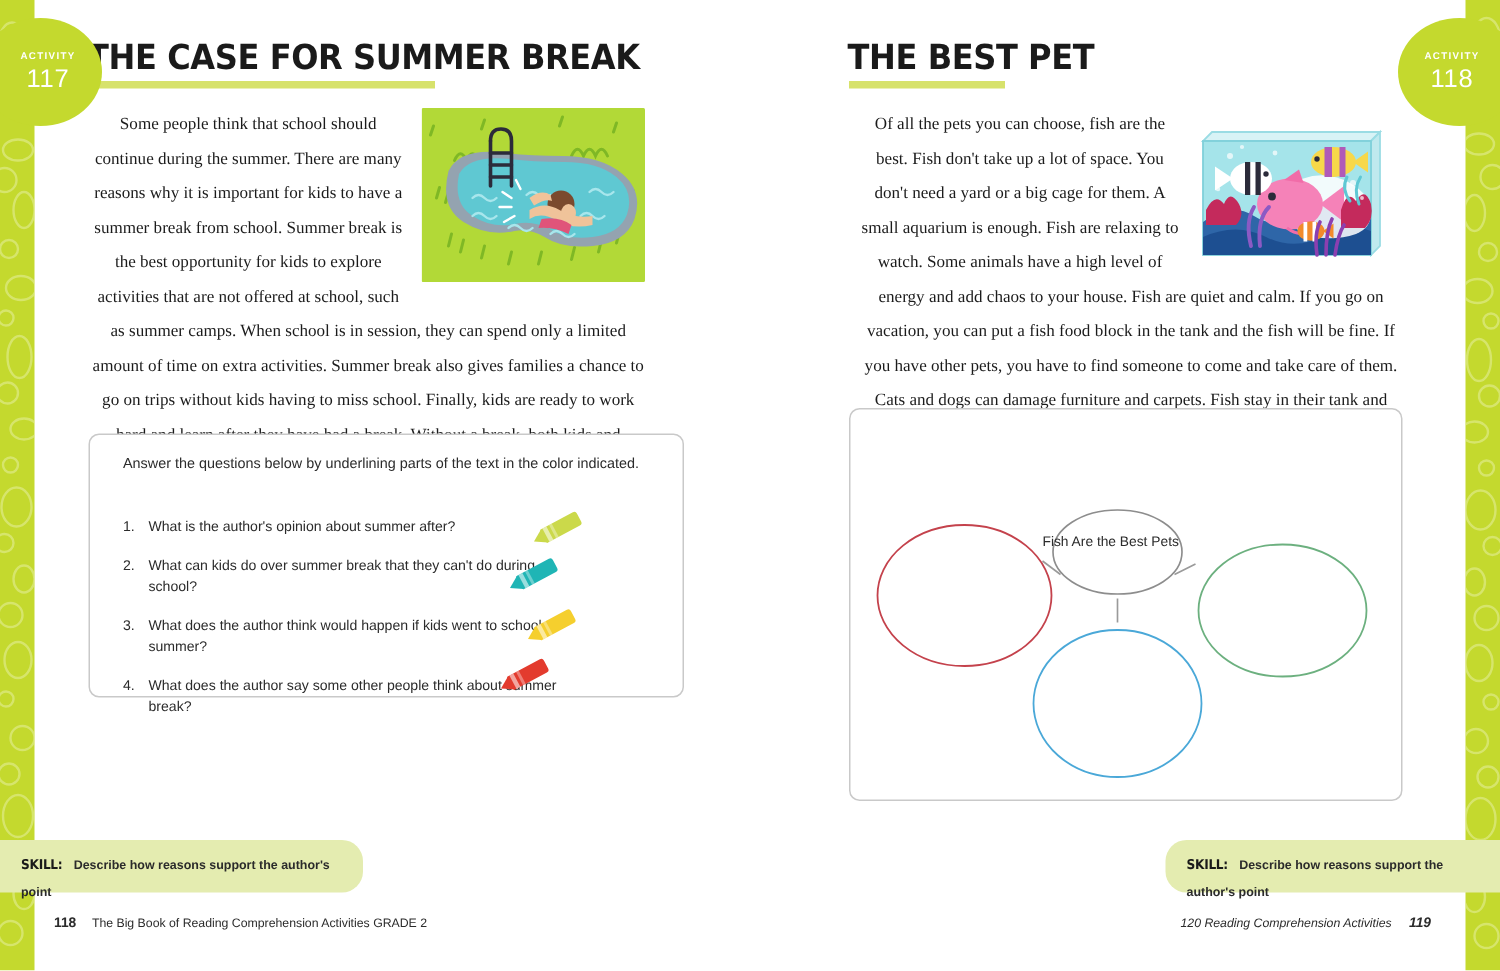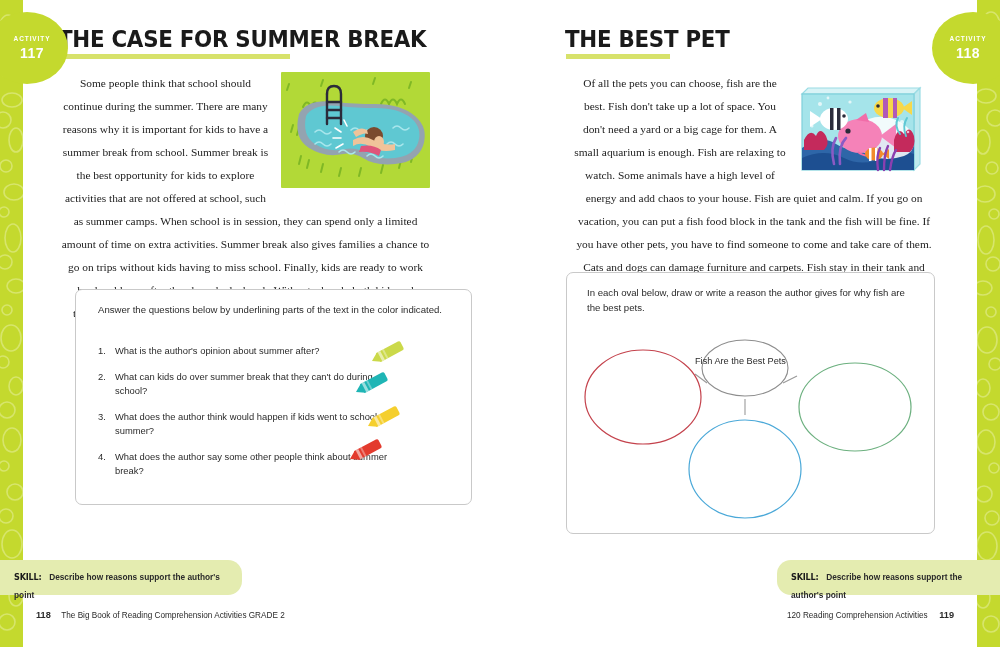--- a/index.html
+++ b/index.html
@@ -46,22 +46,22 @@
   }
   .activity-tab.left  { left: -14px;  top: 12px; padding-left: 10px;}
   .activity-tab.right { right: -14px; top: 12px; padding-right: 10px;}
   .activity-word {
     font-size: 6.5px;
     letter-spacing: .9px;
     font-weight: bold;
     margin-bottom: 3px;
   }
   .activity-num {
-    font-size: 14px;
-    font-weight: bold;
+    font-size: 17px;
+    font-weight: normal;
     letter-spacing: .5px;
   }
 
   
   .page {
     position: absolute;
     top: 0;
     height: 647px;
   }
   .page.left  { left: 23px;  width: 477px; }
@@ -330,21 +330,21 @@
           </g>
         </g>
       </svg>
     </div>
 
     <div class="body-copy" style="left:36px; top:72px; width:373px;">
       <span style="float:right; width:160px; height:118px;"></span>
       <span>Some people think that school should continue during the summer. There are many reasons why it is important for kids to have a summer break from school. Summer break is the best opportunity for kids to explore activities that are not offered at school, such as summer camps. When school is in session, they can spend only a limited amount of time on extra activities. Summer break also gives families a chance to go on trips without kids having to miss school. Finally, kids are ready to work hard and learn after they have had a break. Without a break, both kids and teachers will get burned out. School schedules need to continue to include a summer break.</span>
     </div>
 
-    <div class="ex-box" style="left:52px; top:289px; width:397px; height:216px;">
+    <div class="ex-box" style="left:36px; top:289px; width:397px; height:176px;">
 
       <div class="ex-intro" style="left:22px; top:13px; width:350px;">Answer the questions below by underlining parts of the text in the color indicated.</div>
 
       <ul class="q-list" style="left:20px; top:54px; width:300px;">
         <li class="q-item">
           <span class="q-num">1.</span>
           <span>What is the author's opinion about summer after?</span>
         </li>
         <li class="q-item">
           <span class="q-num">2.</span>
@@ -466,21 +466,20 @@
       </svg>
     </div>
 
     <div class="body-copy" style="left:74px; top:72px; width:360px;">
       <span style="float:right; width:148px; height:112px;"></span>
       <span>Of all the pets you can choose, fish are the best. Fish don't take up a lot of space. You don't need a yard or a big cage for them. A small aquarium is enough. Fish are relaxing to watch. Some animals have a high level of energy and add chaos to your house. Fish are quiet and calm. If you go on vacation, you can put a fish food block in the tank and the fish will be fine. If you have other pets, you have to find someone to come and take care of them. Cats and dogs can damage furniture and carpets. Fish stay in their tank and don't cause any damage. If you're thinking of getting a new pet, you should get a fish!</span>
     </div>
 
     <div class="ex-box" style="left:66px; top:272px; width:369px; height:262px;">
 
-      <div class="ex-intro" style="left:20px; top:13px; width:325px;">In each oval below, draw or write a reason the author gives for why fish are the best pets.</div>
 
       <svg class="organizer" style="left:0; top:0;" width="369" height="262" viewBox="0 0 369 262">
 
         <g stroke="#9a9a9a" stroke-width="1.1" fill="none">
           <line x1="140" y1="110" x2="128" y2="101"></line>
           <line x1="216" y1="110" x2="230" y2="103"></line>
           <line x1="178" y1="126" x2="178" y2="142"></line>
         </g>
 
         <ellipse cx="178" cy="95" rx="43" ry="28" fill="#ffffff" stroke="#8d8d8d" stroke-width="1.1"></ellipse>
@@ -493,21 +492,21 @@
       </svg>
 
       <div class="oval-label" style="left:128px; top:82px;">Fish Are the Best Pets</div>
     </div>
 
     <div class="skill-box right-side" style="left:277px; top:560px; width:223px;">
       <span class="skill-label">SKILL:</span>
       <span class="skill-text">Describe how reasons support the author's point</span>
     </div>
 
-    <div class="footer" style="right:23px; top:610px; text-align:left;">
+    <div class="footer" style="right:23px; top:610px; text-align:left;font-style:italic;">
       <span>120 Reading Comprehension Activities</span>
       <span style="display:inline-block; width:7px;"></span>
       <span class="pg">119</span>
     </div>
 
   </div>
 </div>
 
 <div class="activity-tab left">
   <div class="activity-word">ACTIVITY</div>

